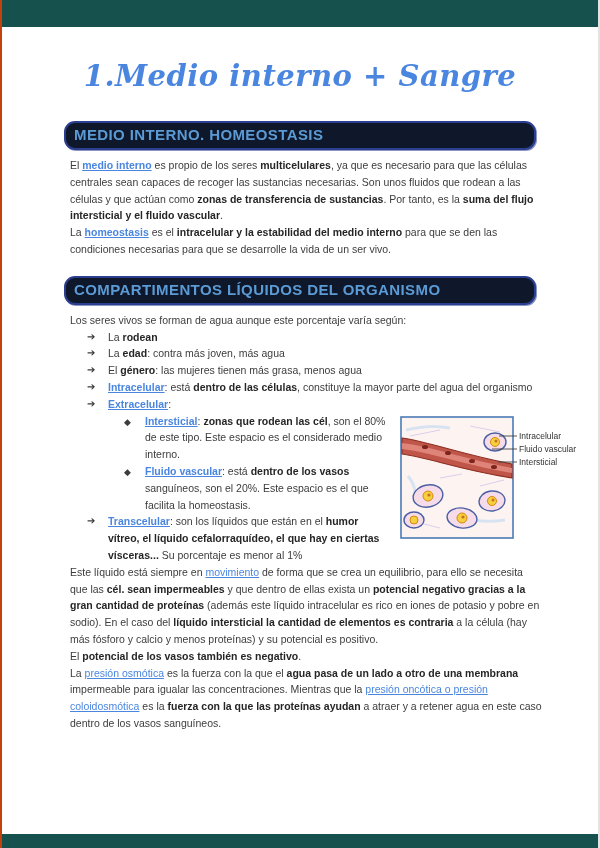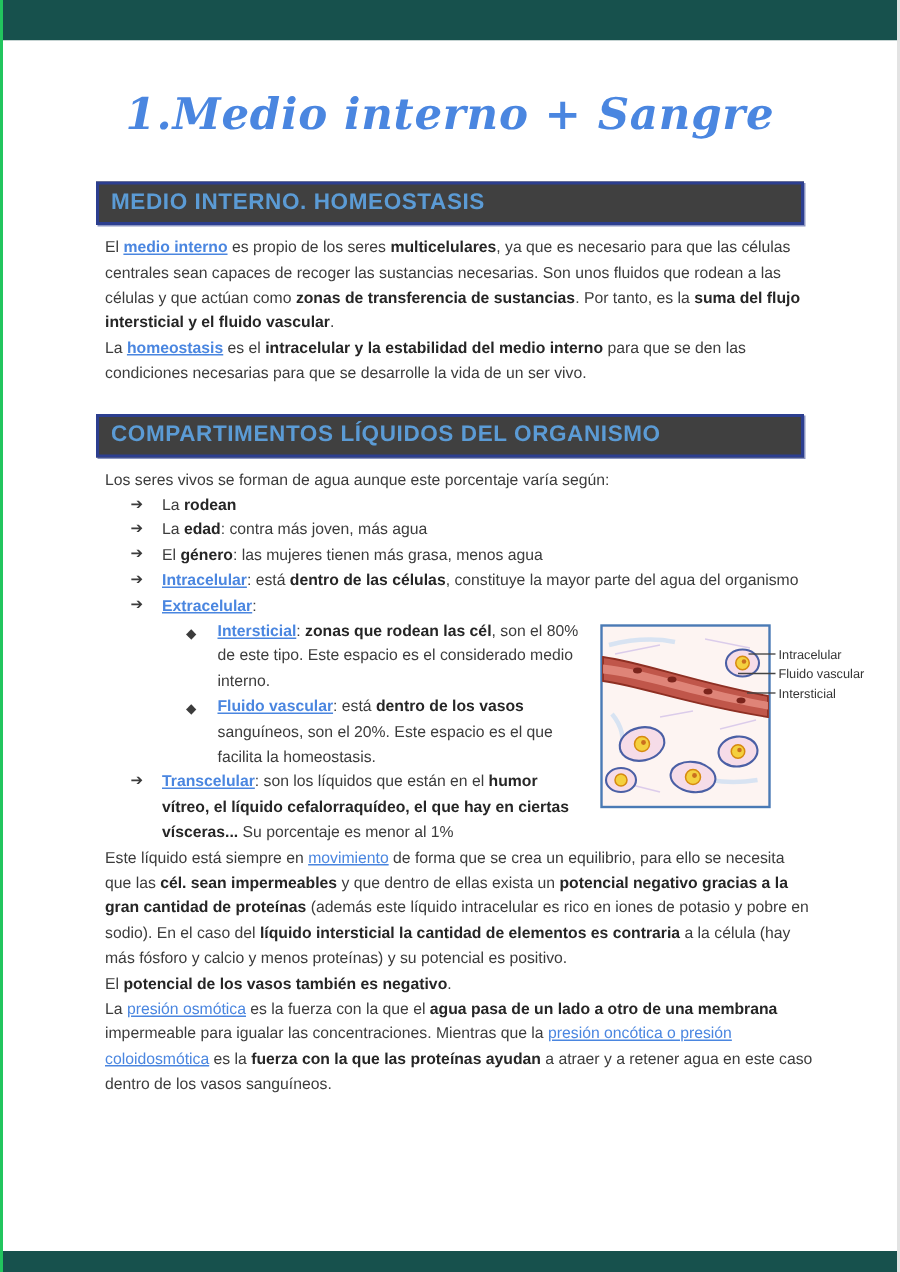--- a/index.html
+++ b/index.html
@@ -1,28 +1,28 @@
 <!DOCTYPE html>
 <html><head>
 <meta charset="utf-8">
 <style>
   * { margin:0; padding:0; box-sizing:border-box; }
   html,body { width:600px; }
   body { background:#e9e9e9; font-family:"Liberation Sans", sans-serif; }
   .page { position:relative; width:600px; height:848px; background:#ffffff; overflow:hidden;
-          border-left:2px solid #22c55e; border-right:2px solid #e3e3e3; }
+          border-left:2px solid #c2410c; border-right:2px solid #e3e3e3; }
   .edge-bar-top { position:absolute; top:0; left:-2px; right:-2px; height:27px; background:#17514d; }
   .edge-bar-bottom { position:absolute; bottom:0; left:-2px; right:-2px; height:14px; background:#17514d; }
   .doc { position:absolute; top:27px; left:0; right:0; bottom:14px; background:#fff; padding-top:32px; }
 
   .title { text-align:center; font-family:"DejaVu Serif", serif; font-style:italic; font-weight:bold;
            font-size:29px; color:#4a86e0; margin-bottom:28px; letter-spacing:0.5px; }
 
-  .section-header { margin:0 62px 7px 62px; background:#404040; border:2px solid #2c3e8f;
-                    border-radius:0; padding:3px 8px 4px 8px; box-shadow:1px 1px 0 rgba(44,62,143,0.55); }
+  .section-header { margin:0 62px 7px 62px; background:#0f172a; border:2px solid #2c3e8f;
+                    border-radius:11px; padding:3px 8px 4px 8px; box-shadow:1px 1px 0 rgba(44,62,143,0.55); }
   .section-header span { color:#5b9bd5; font-weight:bold; font-size:15px; letter-spacing:0.4px; }
 
   .section-body { padding:0 56px 0 68px; font-size:10.5px; line-height:16.8px; color:#3c3c3c; }
   .section-body.first { margin-bottom:18px; }
 
   .blk.p { margin:0; }
   .blk.arrow { position:relative; padding-left:38px; }
   .blk.arrow .bullet { position:absolute; left:17px; top:0; font-size:10px; color:#3c3c3c; }
   .blk.diamond { position:relative; padding-left:75px; }
   .blk.diamond .bullet { position:absolute; left:54px; top:1px; font-size:9px; color:#3c3c3c; }

